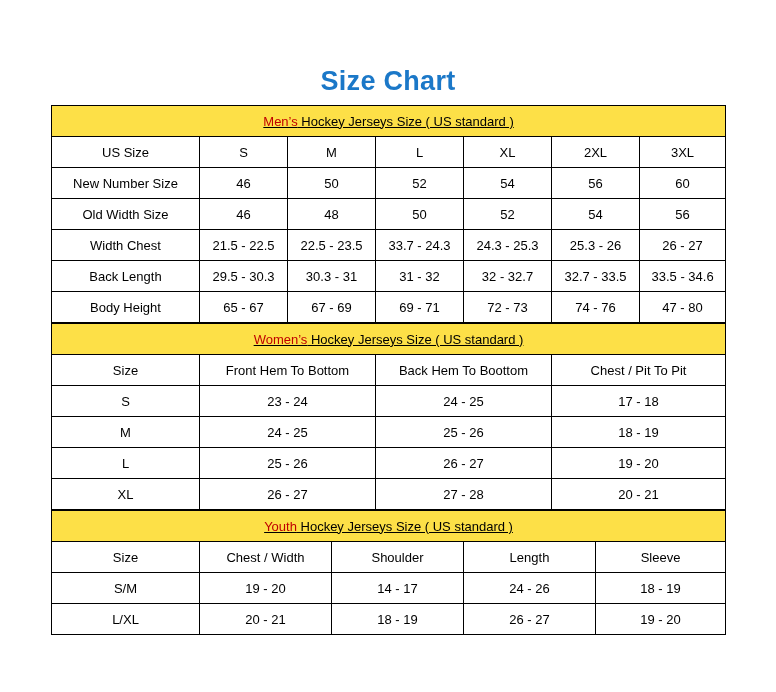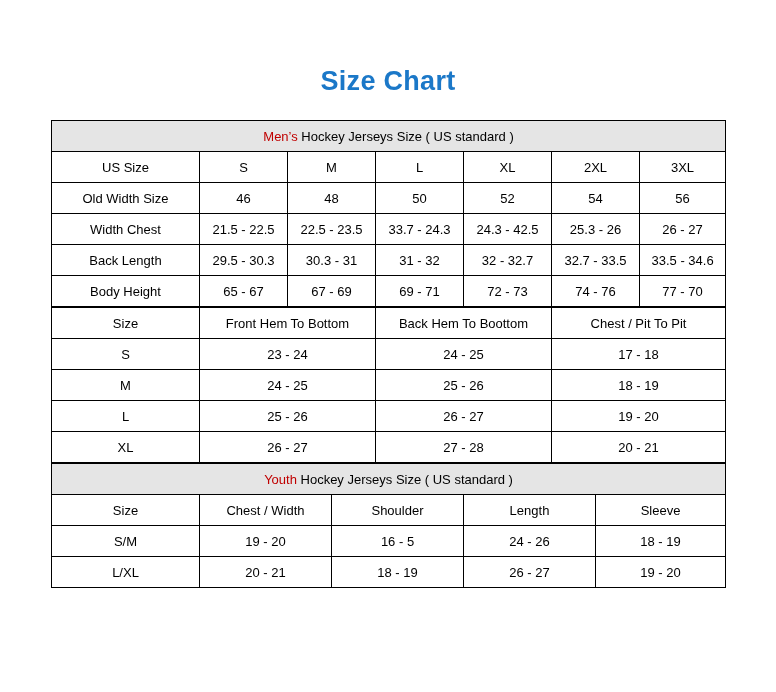--- a/index.html
+++ b/index.html
@@ -20,21 +20,21 @@
     height: 692px;
     box-sizing: border-box;
     padding: 0;
   }
   .title {
     text-align: center;
     color: #1b78c8;
     font-size: 27px;
     font-weight: bold;
     margin-top: 66px;
-    margin-bottom: 23px;
+    margin-bottom: 8px;
     letter-spacing: 0.3px;
   }
   .chart-wrap {
     width: 674px;
     margin: 0 auto;
   }
   table.size-table {
     border-collapse: collapse;
     width: 100%;
     table-layout: fixed;
@@ -42,25 +42,26 @@
   table.size-table td, table.size-table th {
     border: 1px solid #000000;
     font-size: 13px;
     text-align: center;
     padding: 4px 2px;
     height: 22px;
     font-weight: normal;
     vertical-align: middle;
   }
   .section-head td {
-    background: #e5e5e5;
+    background: #fde047;
     font-weight: bold;
     font-size: 14.5px;
     padding: 6px 2px;
     height: 26px;
+    text-decoration: underline;
   }
   .section-head .men-accent { color: #c00000; }
   .section-head .women-accent { color: #c00000; }
   .section-head .youth-accent { color: #c00000; }
   .col-head td {
     font-weight: bold;
     font-size: 13px;
   }
   .rowlabel {
     font-size: 13px;
@@ -98,66 +99,80 @@
         <tr class="col-head">
           <td>US Size</td>
           <td>S</td>
           <td>M</td>
           <td>L</td>
           <td>XL</td>
           <td>2XL</td>
           <td>3XL</td>
         </tr>
         <tr>
+          <td class="rowlabel">New Number Size</td>
+          <td>46</td>
+          <td>50</td>
+          <td>52</td>
+          <td>54</td>
+          <td>56</td>
+          <td>60</td>
+        </tr>
+        <tr>
           <td class="rowlabel">Old Width Size</td>
           <td>46</td>
           <td>48</td>
           <td>50</td>
           <td>52</td>
           <td>54</td>
           <td>56</td>
         </tr>
         <tr>
           <td class="rowlabel">Width Chest</td>
           <td>21.5 - 22.5</td>
           <td>22.5 - 23.5</td>
           <td>33.7 - 24.3</td>
-          <td>24.3 - 42.5</td>
+          <td>24.3 - 25.3</td>
           <td>25.3 - 26</td>
           <td>26 - 27</td>
         </tr>
         <tr>
           <td class="rowlabel">Back Length</td>
           <td>29.5 - 30.3</td>
           <td>30.3 - 31</td>
           <td>31 - 32</td>
           <td>32 - 32.7</td>
           <td>32.7 - 33.5</td>
           <td>33.5 - 34.6</td>
         </tr>
         <tr>
           <td class="rowlabel">Body Height</td>
           <td>65 - 67</td>
           <td>67 - 69</td>
           <td>69 - 71</td>
           <td>72 - 73</td>
           <td>74 - 76</td>
-          <td>77 - 70</td>
+          <td>47 - 80</td>
         </tr>
       </tbody>
     </table>
 
     <table class="size-table">
       <colgroup>
         <col style="width:148px">
         <col style="width:176px">
         <col style="width:176px">
         <col style="width:174px">
       </colgroup>
       <tbody>
+        <tr class="section-head">
+          <td colspan="4">
+            <span class="women-accent">Women’s</span><span> Hockey Jerseys Size ( US standard )</span>
+          </td>
+        </tr>
         <tr class="col-head">
           <td>Size</td>
           <td>Front Hem To Bottom</td>
           <td>Back Hem To Boottom</td>
           <td>Chest / Pit To Pit</td>
         </tr>
         <tr>
           <td class="rowlabel-bold">S</td>
           <td>23 - 24</td>
           <td>24 - 25</td>
@@ -201,21 +216,21 @@
         <tr class="col-head">
           <td>Size</td>
           <td>Chest / Width</td>
           <td>Shoulder</td>
           <td>Length</td>
           <td>Sleeve</td>
         </tr>
         <tr>
           <td class="rowlabel-bold">S/M</td>
           <td>19 - 20</td>
-          <td>16 - 5</td>
+          <td>14 - 17</td>
           <td>24 - 26</td>
           <td>18 - 19</td>
         </tr>
         <tr>
           <td class="rowlabel-bold">L/XL</td>
           <td>20 - 21</td>
           <td>18 - 19</td>
           <td>26 - 27</td>
           <td>19 - 20</td>
         </tr>

